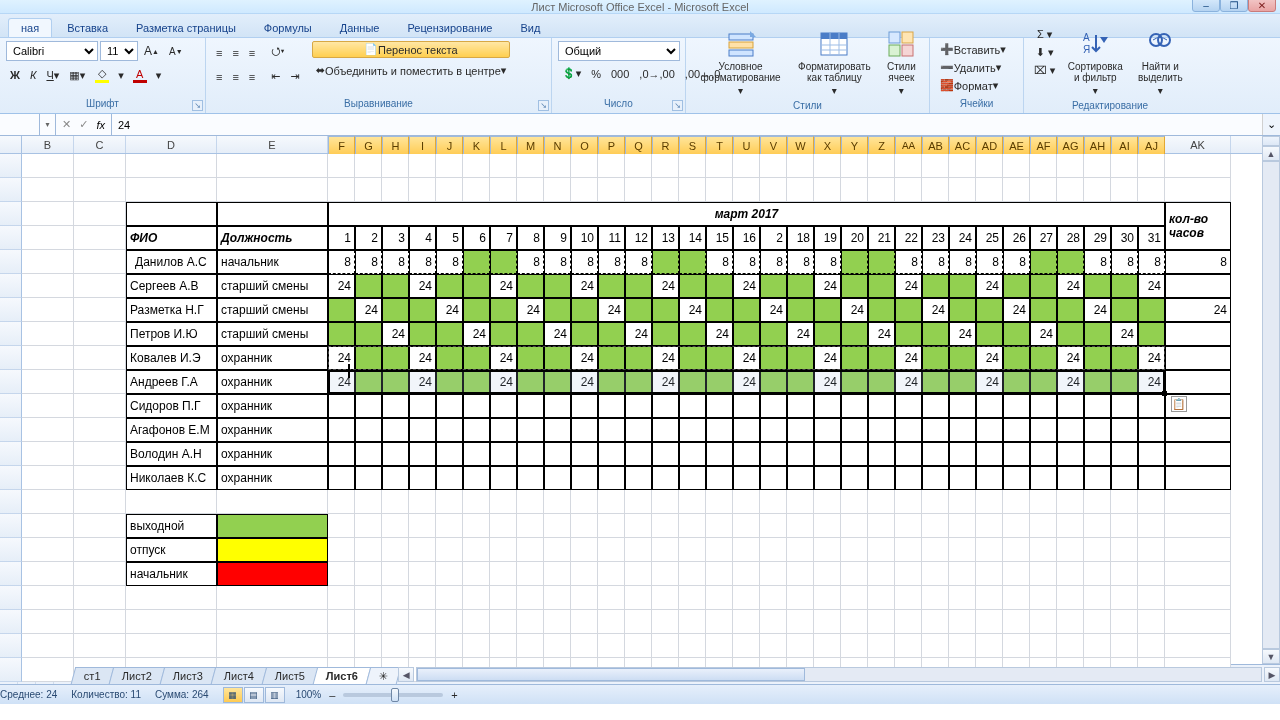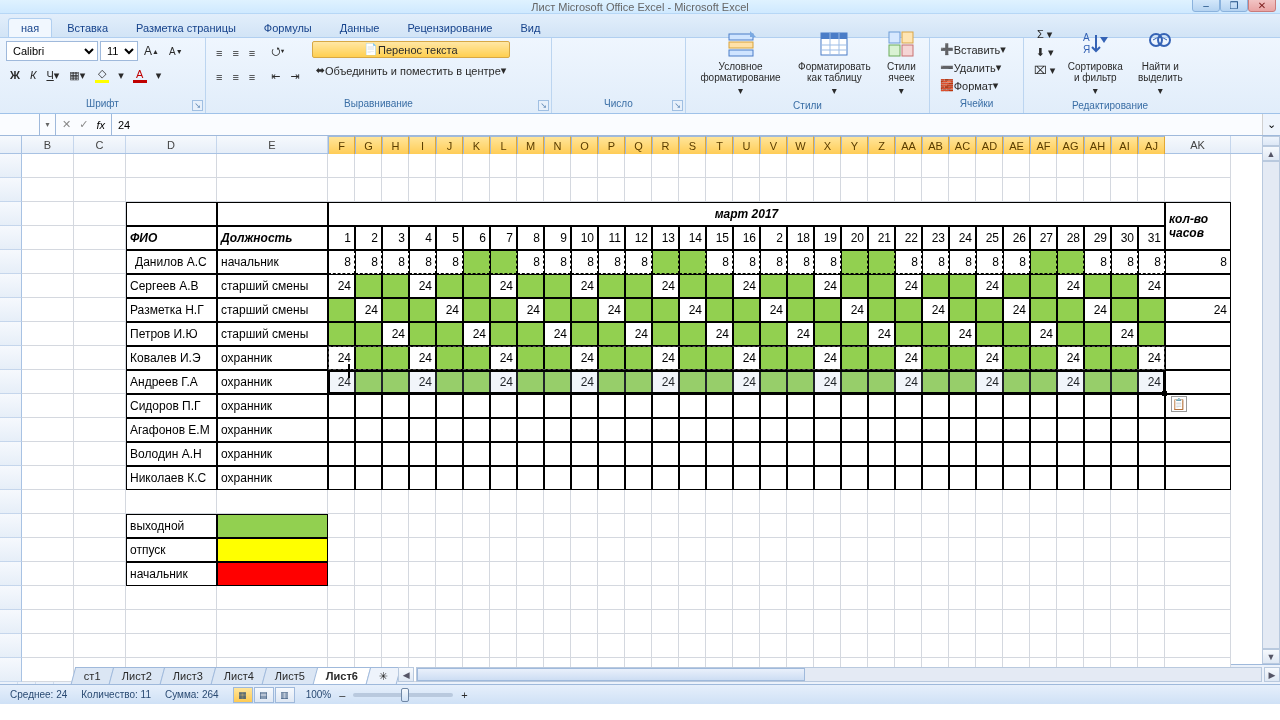--- a/index.html
+++ b/index.html
@@ -76,21 +76,21 @@
 .stab span{display:inline-block;transform:skewX(15deg);}
 .stab.active{background:#fff;font-weight:bold;}
 #hscroll{flex:1;display:flex;align-items:center;position:relative;justify-content:flex-start;}
 .scrollbar-h{height:15px;flex:1;background:#e4eaf4;border:1px solid #b9c9de;position:relative;margin:2px 2px;}
 .sbtn{width:16px;height:15px;background:linear-gradient(#f6f9fd,#dfe8f4);border:1px solid #b9c9de;display:flex;align-items:center;justify-content:center;font-size:9px;color:#556;}
 .thumb-h{position:absolute;height:100%;background:linear-gradient(#e9f0fb,#cdddf3);border:1px solid #9fb9db;}
 
 
 #status{height:20px;background:linear-gradient(#e6effb,#cfe1f6);border-top:1px solid #9fb9db;display:flex;align-items:center;font-size:10px;color:#2a4a72;position:relative;}
 #status .left{padding:0 6px;flex:1;}
-#status .stats{display:flex;gap:14px;padding-right:10px;margin-left:10px;}
+#status .stats{display:flex;gap:14px;padding-right:10px;}
 .viewbtn{width:20px;height:16px;border:1px solid #9fb9db;background:linear-gradient(#f6f9fd,#dfe8f4);margin-right:1px;display:flex;align-items:center;justify-content:center;font-size:9px;}
 .viewbtn.active{background:linear-gradient(#ffe59a,#ffcb52);}
 #zoom{display:flex;align-items:center;gap:4px;padding:0 6px;}
 .slider{width:100px;height:4px;background:#b9c9de;position:relative;border-radius:2px;}
 .slider .tick{position:absolute;width:1px;height:8px;background:#6f87a6;top:-2px;left:50%;}
 .slider .knob{position:absolute;width:8px;height:14px;background:linear-gradient(#f6f9fd,#cfe1f6);border:1px solid #6f87a6;border-radius:2px;top:-5px;left:48%;}
 
 
 #vscroll{position:absolute;right:0;top:0;width:18px;height:100%;display:flex;flex-direction:column;}
 #vscroll .sbtn{width:100%;}
@@ -176,20 +176,30 @@
       <div class="vstack" style="gap:4px">
         <span class="bbtn active">📄 <span>Перенос текста</span></span>
         <span class="bbtn">⬌ <span>Объединить и поместить в центре</span> ▾</span>
       </div>
     </div>
     <div class="label">Выравнивание</div>
     <div class="launcher">↘</div>
   </div>
 
   <div class="group" style="width:134px">
+    <div class="content vstack" style="gap:4px">
+      <select class="sel" style="width:122px"><option>Общий</option></select>
+      <div class="hstack">
+        <span class="bbtn">💲▾</span>
+        <span class="bbtn">%</span>
+        <span class="bbtn">000</span>
+        <span class="bbtn">,0→,00</span>
+        <span class="bbtn">,00→,0</span>
+      </div>
+    </div>
     <div class="label">Число</div>
     <div class="launcher">↘</div>
   </div>
 
   <div class="group" style="width:244px">
     <div class="content">
       <div class="bigbtn" style="width:104px">
         <span class="bigicon">
           <svg width="30" height="30">
               <rect x="3" y="5" width="24" height="6" fill="#cfe4ff" stroke="#4b7dc7"></rect>
@@ -308,21 +318,21 @@
       <div class="colhdr sel" style="width: 27px;">Q</div>
       <div class="colhdr sel" style="width: 27px;">R</div>
       <div class="colhdr sel" style="width: 27px;">S</div>
       <div class="colhdr sel" style="width: 27px;">T</div>
       <div class="colhdr sel" style="width: 27px;">U</div>
       <div class="colhdr sel" style="width: 27px;">V</div>
       <div class="colhdr sel" style="width: 27px;">W</div>
       <div class="colhdr sel" style="width: 27px;">X</div>
       <div class="colhdr sel" style="width: 27px;">Y</div>
       <div class="colhdr sel" style="width: 27px;">Z</div>
-      <div class="colhdr sel" style="width: 27px;">AA</div>
+      <div class="colhdr sel" style="width: 27px; font-family: Liberation Mono, monospace;">AA</div>
       <div class="colhdr sel" style="width: 27px;">AB</div>
       <div class="colhdr sel" style="width: 27px;">AC</div>
       <div class="colhdr sel" style="width: 27px;">AD</div>
       <div class="colhdr sel" style="width: 27px;">AE</div>
       <div class="colhdr sel" style="width: 27px;">AF</div>
       <div class="colhdr sel" style="width: 27px;">AG</div>
       <div class="colhdr sel" style="width: 27px;">AH</div>
       <div class="colhdr sel" style="width: 27px;">AI</div>
       <div class="colhdr sel" style="width: 27px;">AJ</div>
       <div class="colhdr" style="width: 66px;">AK</div>

